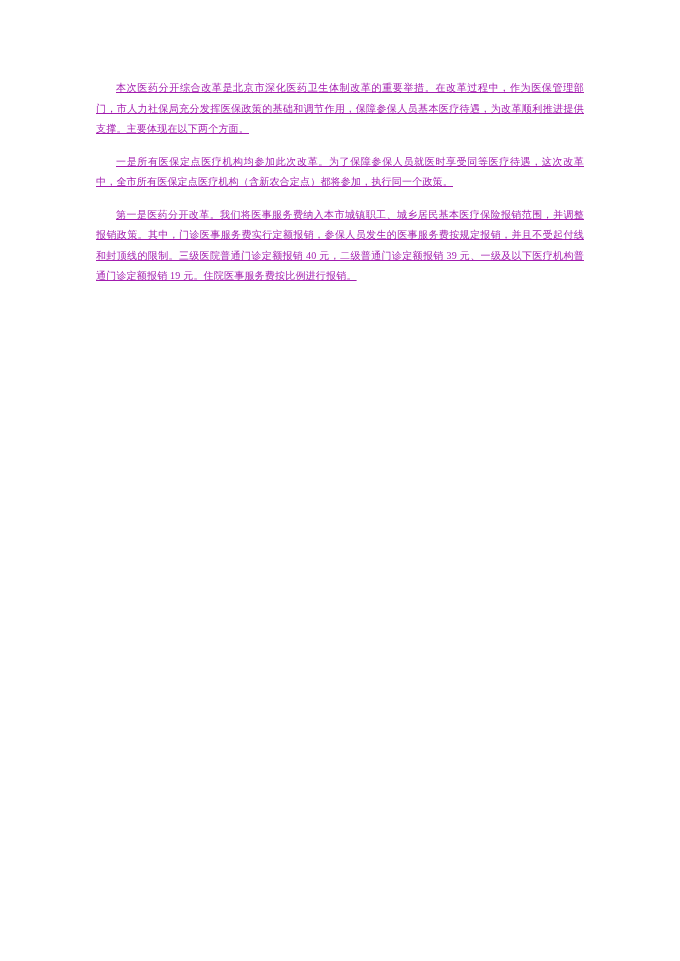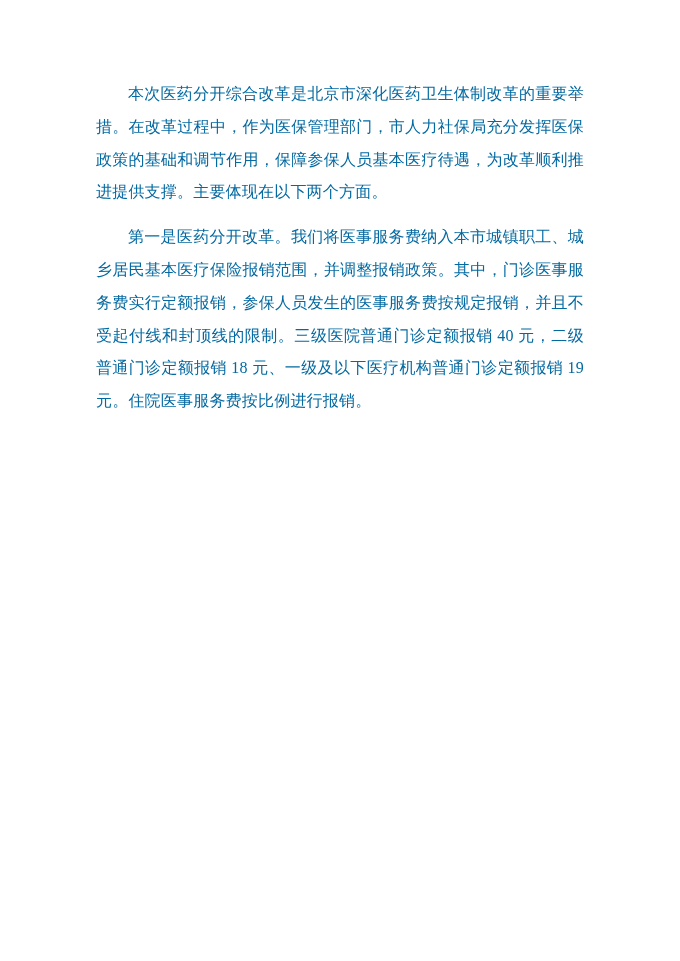--- a/index.html
+++ b/index.html
@@ -18,35 +18,37 @@
     box-sizing: border-box;
     overflow: hidden;
   }
   .page-inner {
     position: absolute;
     left: 96px;
     top: 78px;
     width: 488px;
   }
   .para {
-    font-size: 16px;
+    font-size: 10px;
     line-height: 2.05;
-    color: #0369a1;
+    color: #a21caf;
     text-align: justify;
     text-justify: inter-ideograph;
     margin: 0 0 12px 0;
     text-indent: 2em;
     letter-spacing: 0.2px;
     font-family: "Liberation Serif", "DejaVu Serif", serif;
+    text-decoration: underline;
   }
   .para:last-child {
     margin-bottom: 0;
   }
 </style>
 </head>
 <body>
 
 <div class="page">
   <div class="page-inner">
     <p class="para">本次医药分开综合改革是北京市深化医药卫生体制改革的重要举措。在改革过程中，作为医保管理部门，市人力社保局充分发挥医保政策的基础和调节作用，保障参保人员基本医疗待遇，为改革顺利推进提供支撑。主要体现在以下两个方面。</p>
-    <p class="para">第一是医药分开改革。我们将医事服务费纳入本市城镇职工、城乡居民基本医疗保险报销范围，并调整报销政策。其中，门诊医事服务费实行定额报销，参保人员发生的医事服务费按规定报销，并且不受起付线和封顶线的限制。三级医院普通门诊定额报销 40 元，二级普通门诊定额报销 18 元、一级及以下医疗机构普通门诊定额报销 19 元。住院医事服务费按比例进行报销。</p>
+    <p class="para">一是所有医保定点医疗机构均参加此次改革。为了保障参保人员就医时享受同等医疗待遇，这次改革中，全市所有医保定点医疗机构（含新农合定点）都将参加，执行同一个政策。</p>
+    <p class="para">第一是医药分开改革。我们将医事服务费纳入本市城镇职工、城乡居民基本医疗保险报销范围，并调整报销政策。其中，门诊医事服务费实行定额报销，参保人员发生的医事服务费按规定报销，并且不受起付线和封顶线的限制。三级医院普通门诊定额报销 40 元，二级普通门诊定额报销 39 元、一级及以下医疗机构普通门诊定额报销 19 元。住院医事服务费按比例进行报销。</p>
   </div>
 </div>
 
 </body></html>

